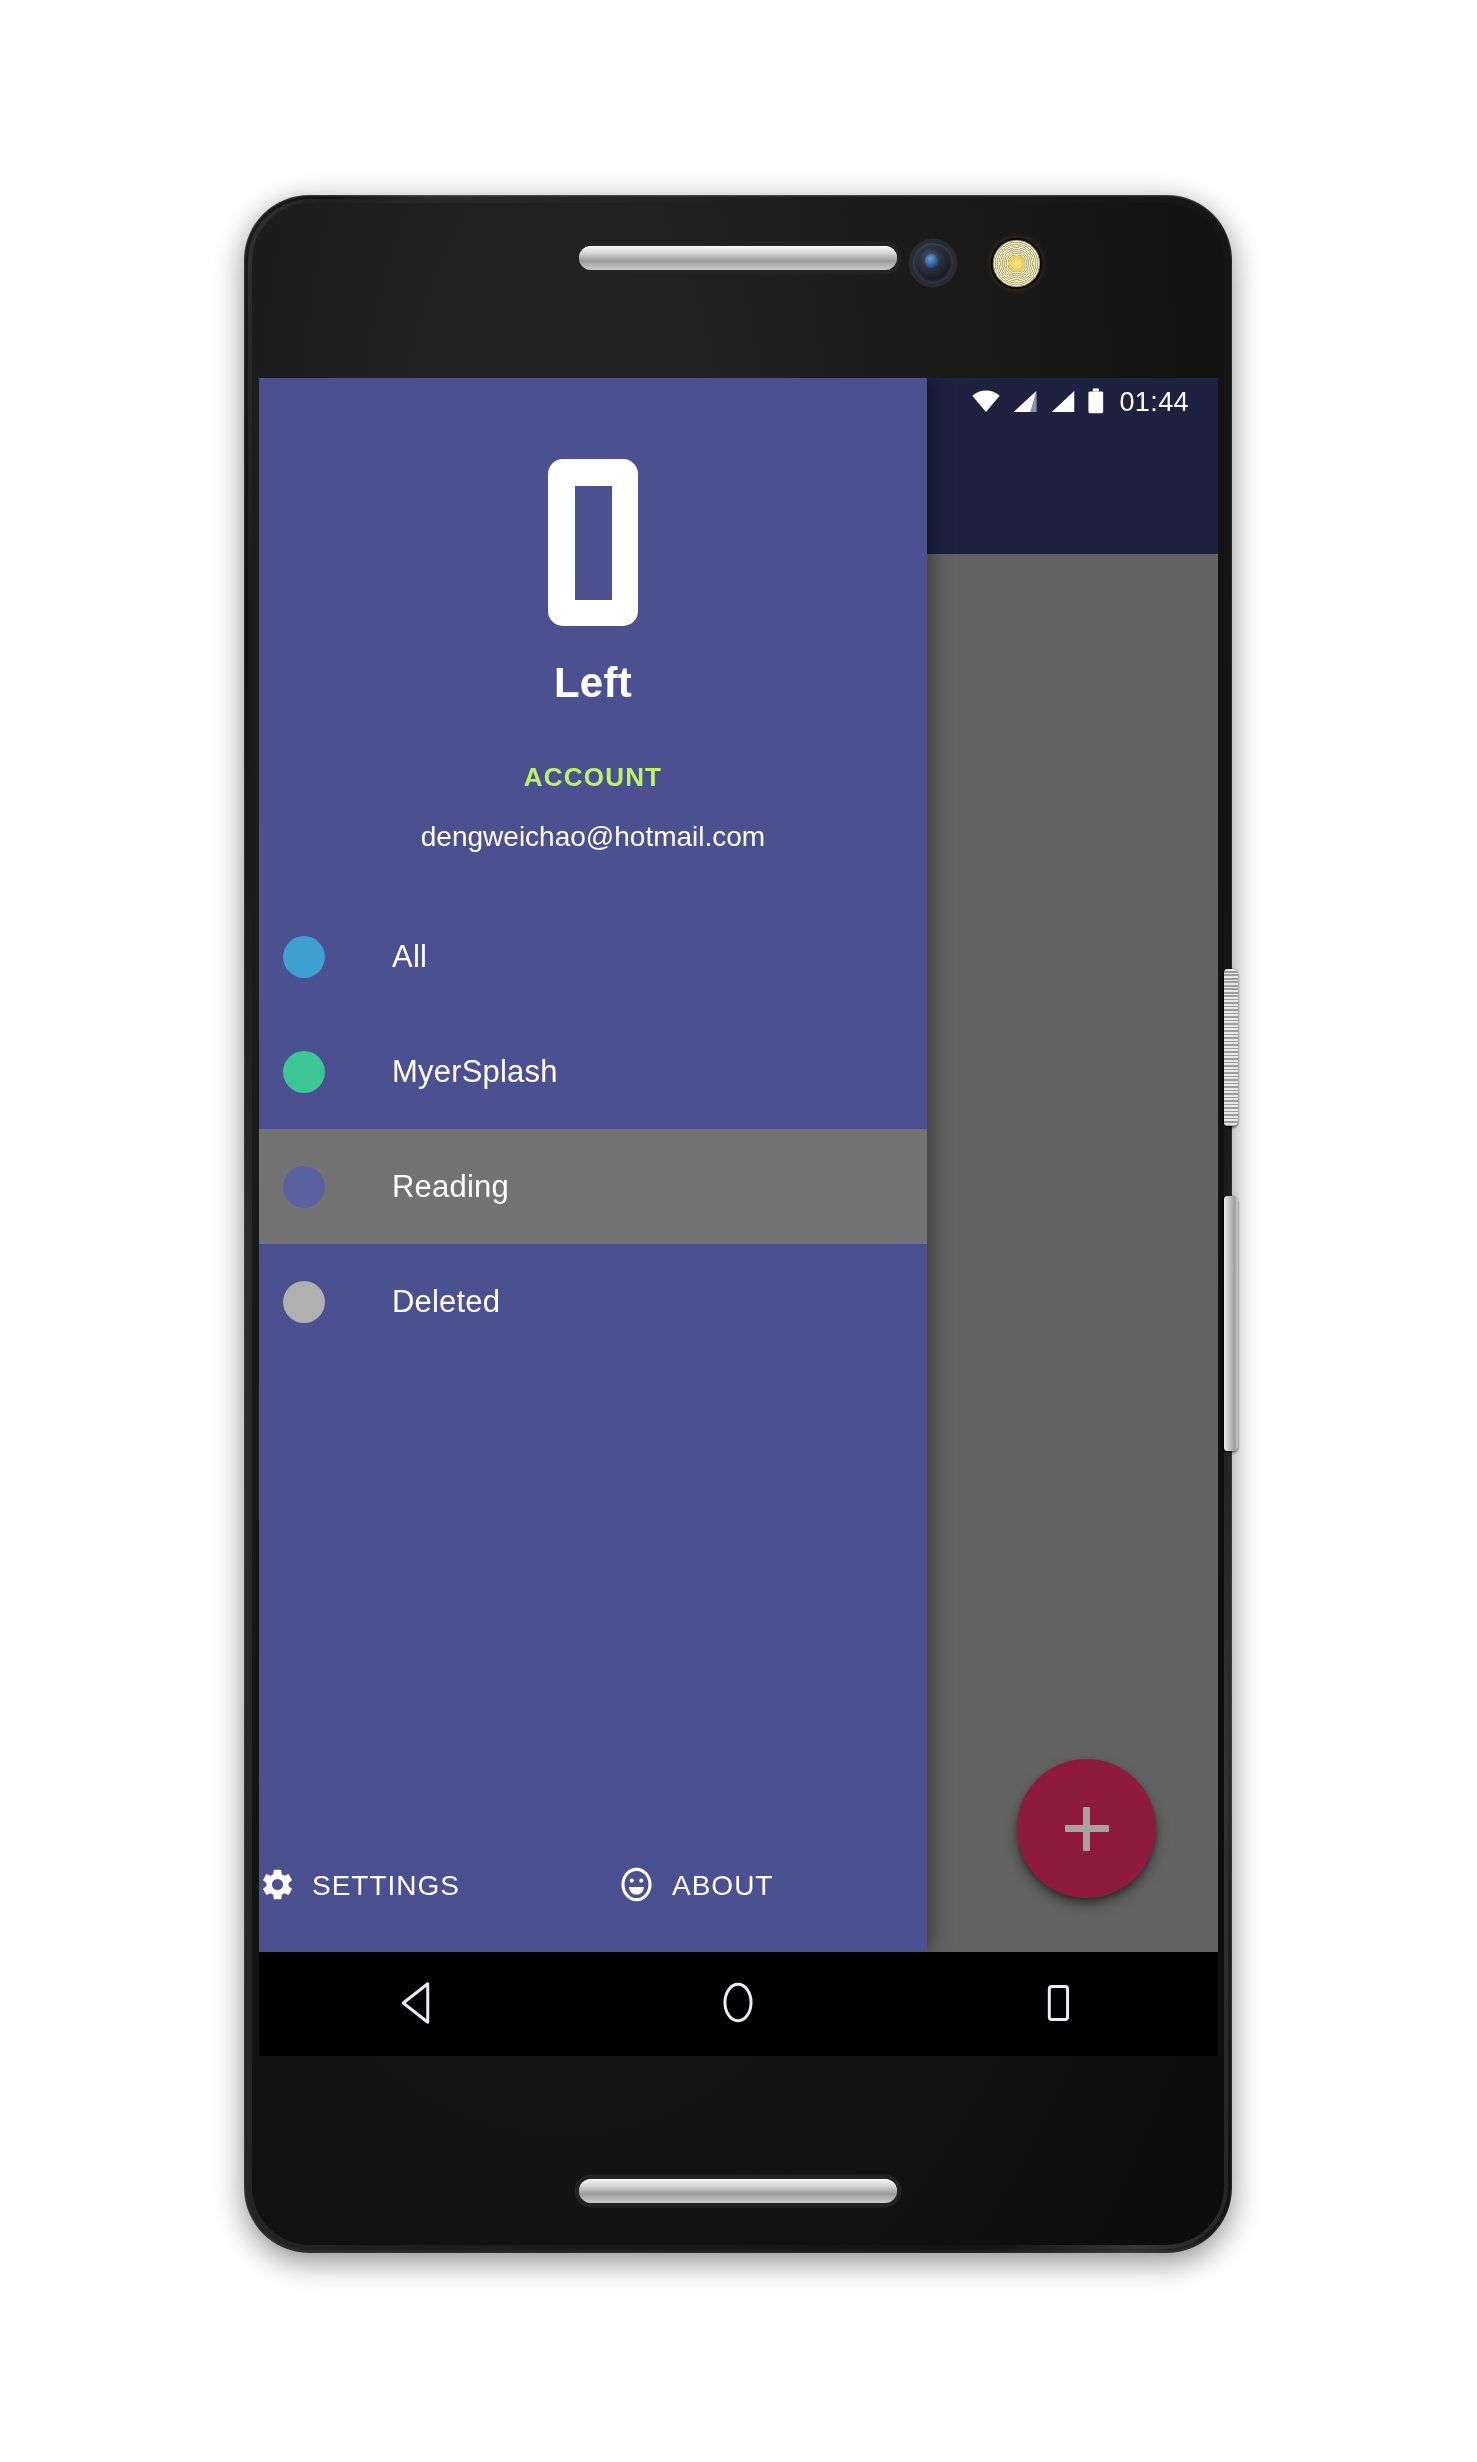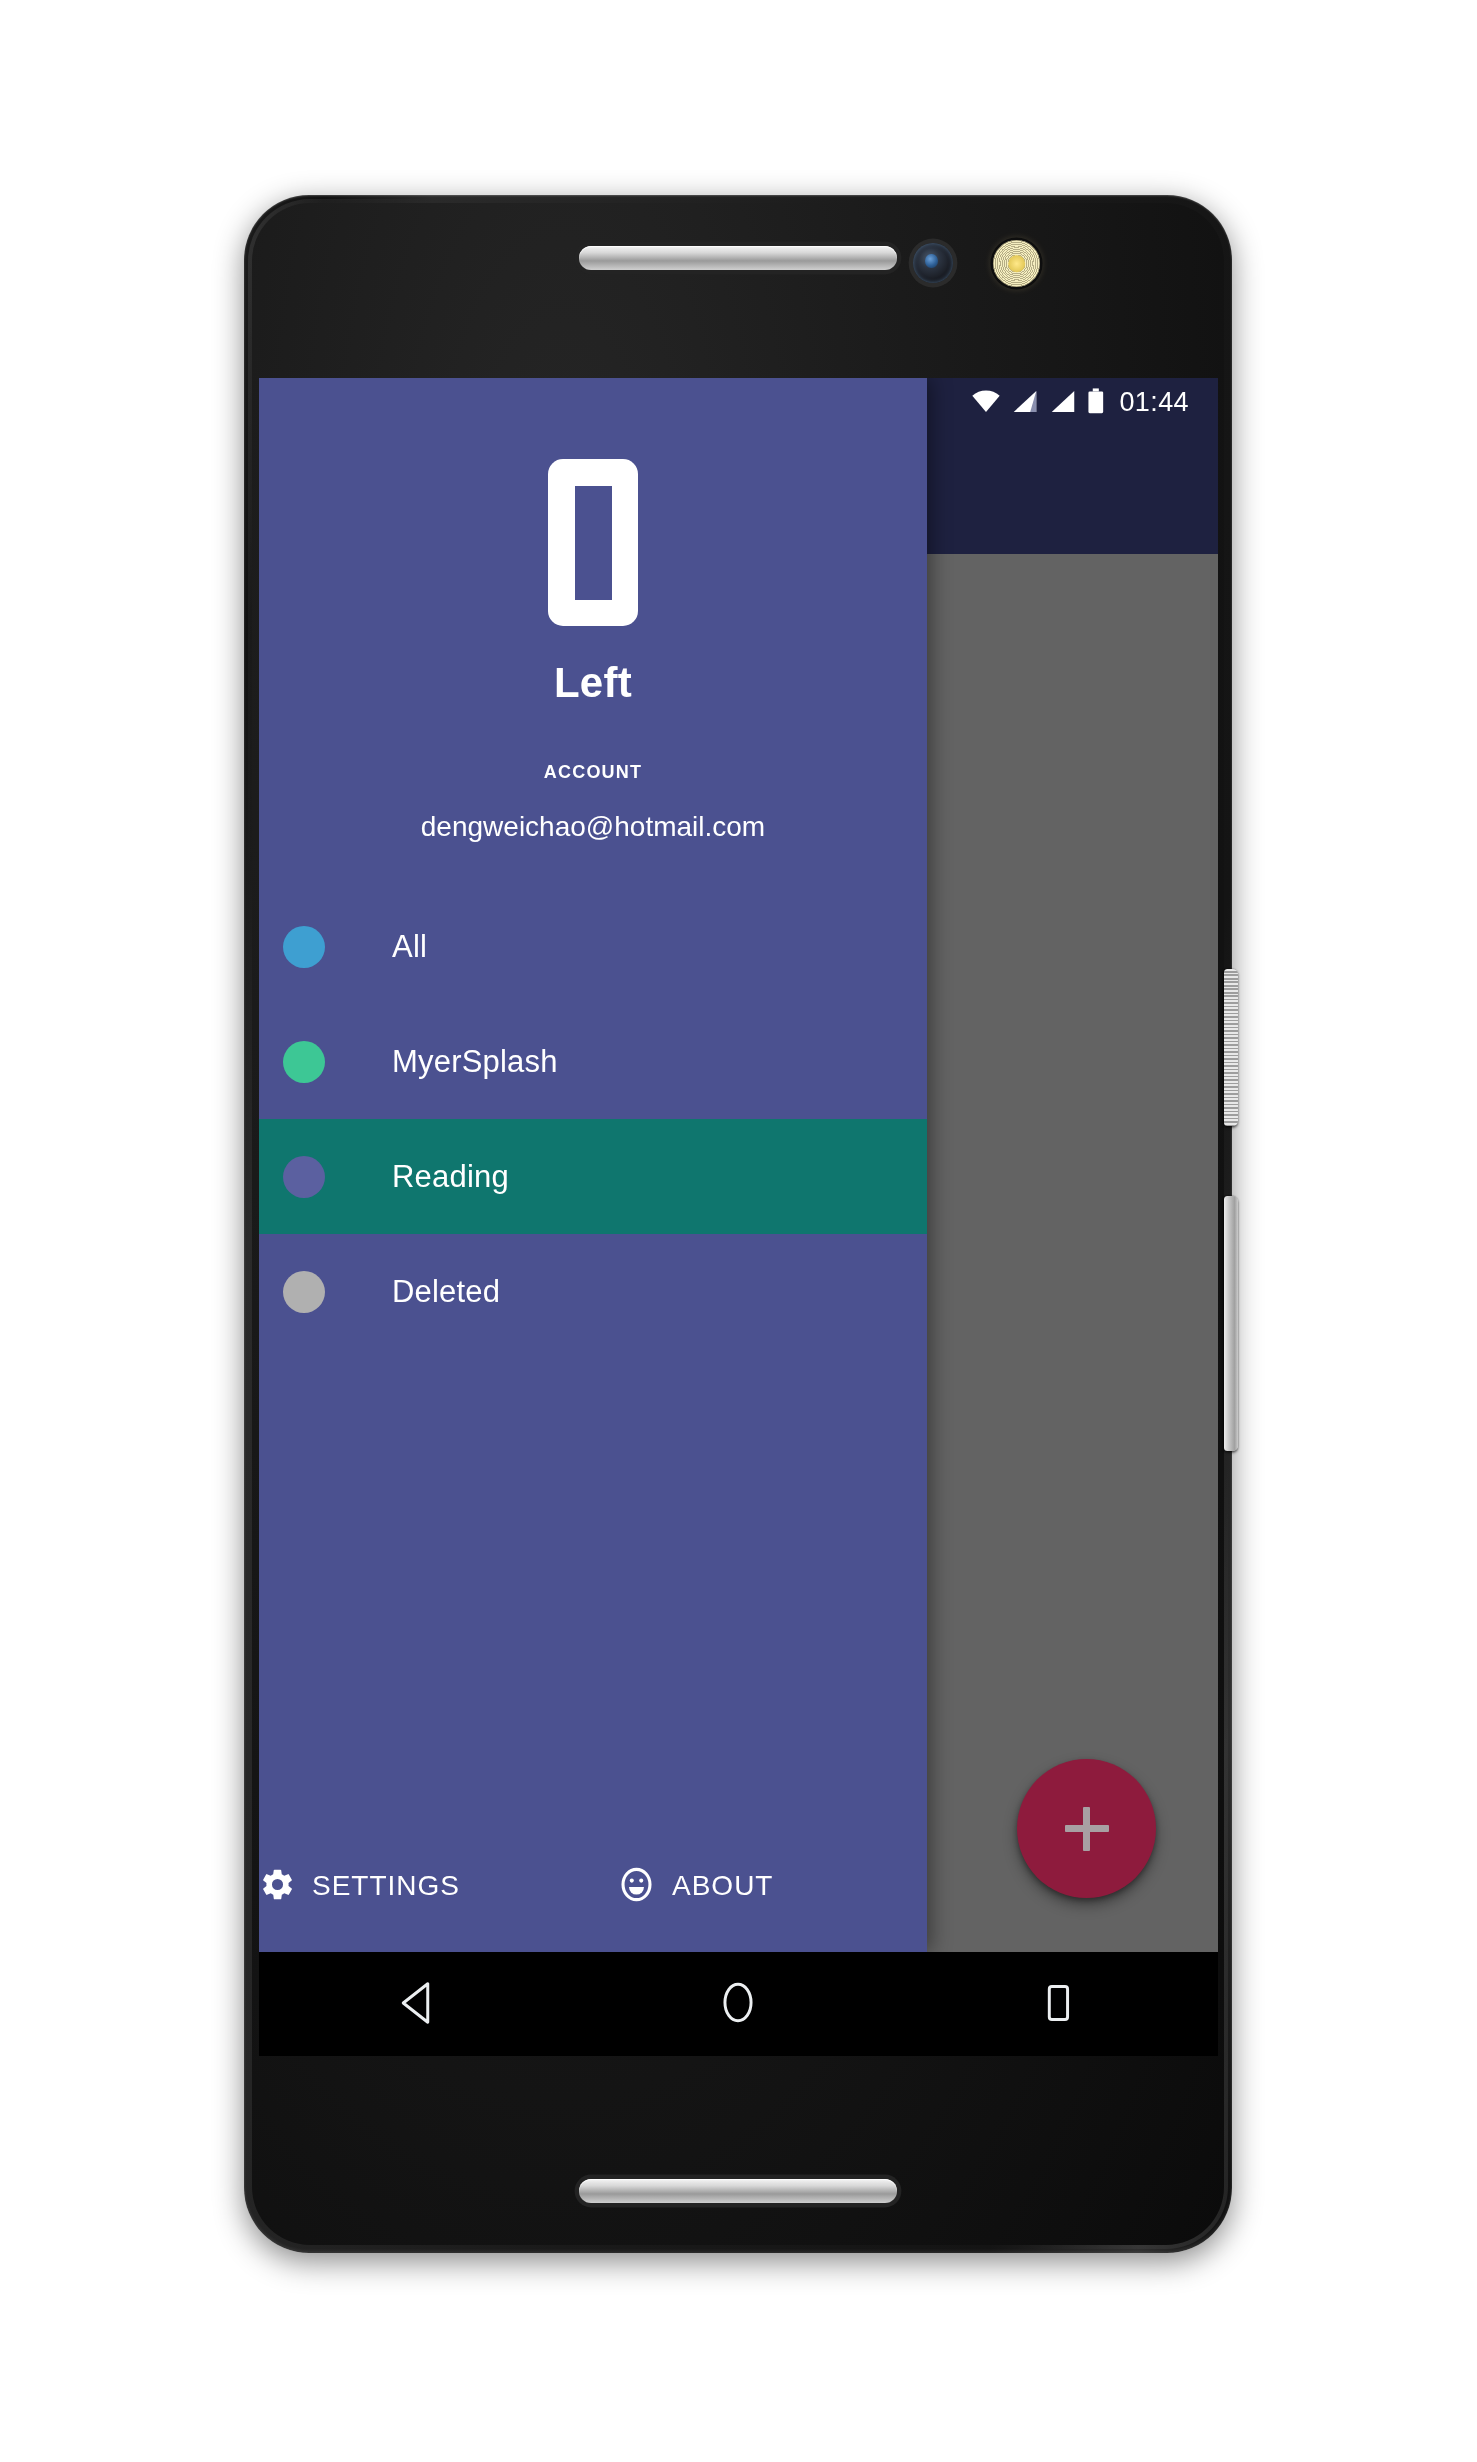--- a/index.html
+++ b/index.html
@@ -253,22 +253,22 @@
     background: #4b5190;
   }
   .drawer-title {
     color: #ffffff;
     font-size: 42px;
     font-weight: 700;
     margin-top: 33px;
     letter-spacing: 0.3px;
   }
   .account-label {
-    color: #ffffff;
-    font-size: 18px;
+    color: #bef264;
+    font-size: 26px;
     font-weight: 700;
     letter-spacing: 1.2px;
     margin-top: 55px;
   }
   .account-email {
     color: #ffffff;
     font-size: 28px;
     font-weight: 400;
     margin-top: 28px;
   }
@@ -277,21 +277,21 @@
     margin-top: 46px;
     flex: 1 1 auto;
   }
   .drawer-item {
     height: 115px;
     display: flex;
     align-items: center;
     padding-left: 24px;
     box-sizing: border-box;
   }
-  .drawer-item.selected { background: #0f766e; }
+  .drawer-item.selected { background: #737373; }
   .dot {
     width: 42px; height: 42px; border-radius: 50%;
     flex: 0 0 auto;
   }
   .item-label {
     color: #ffffff;
     font-size: 31px;
     margin-left: 67px;
     letter-spacing: 0.2px;
   }

